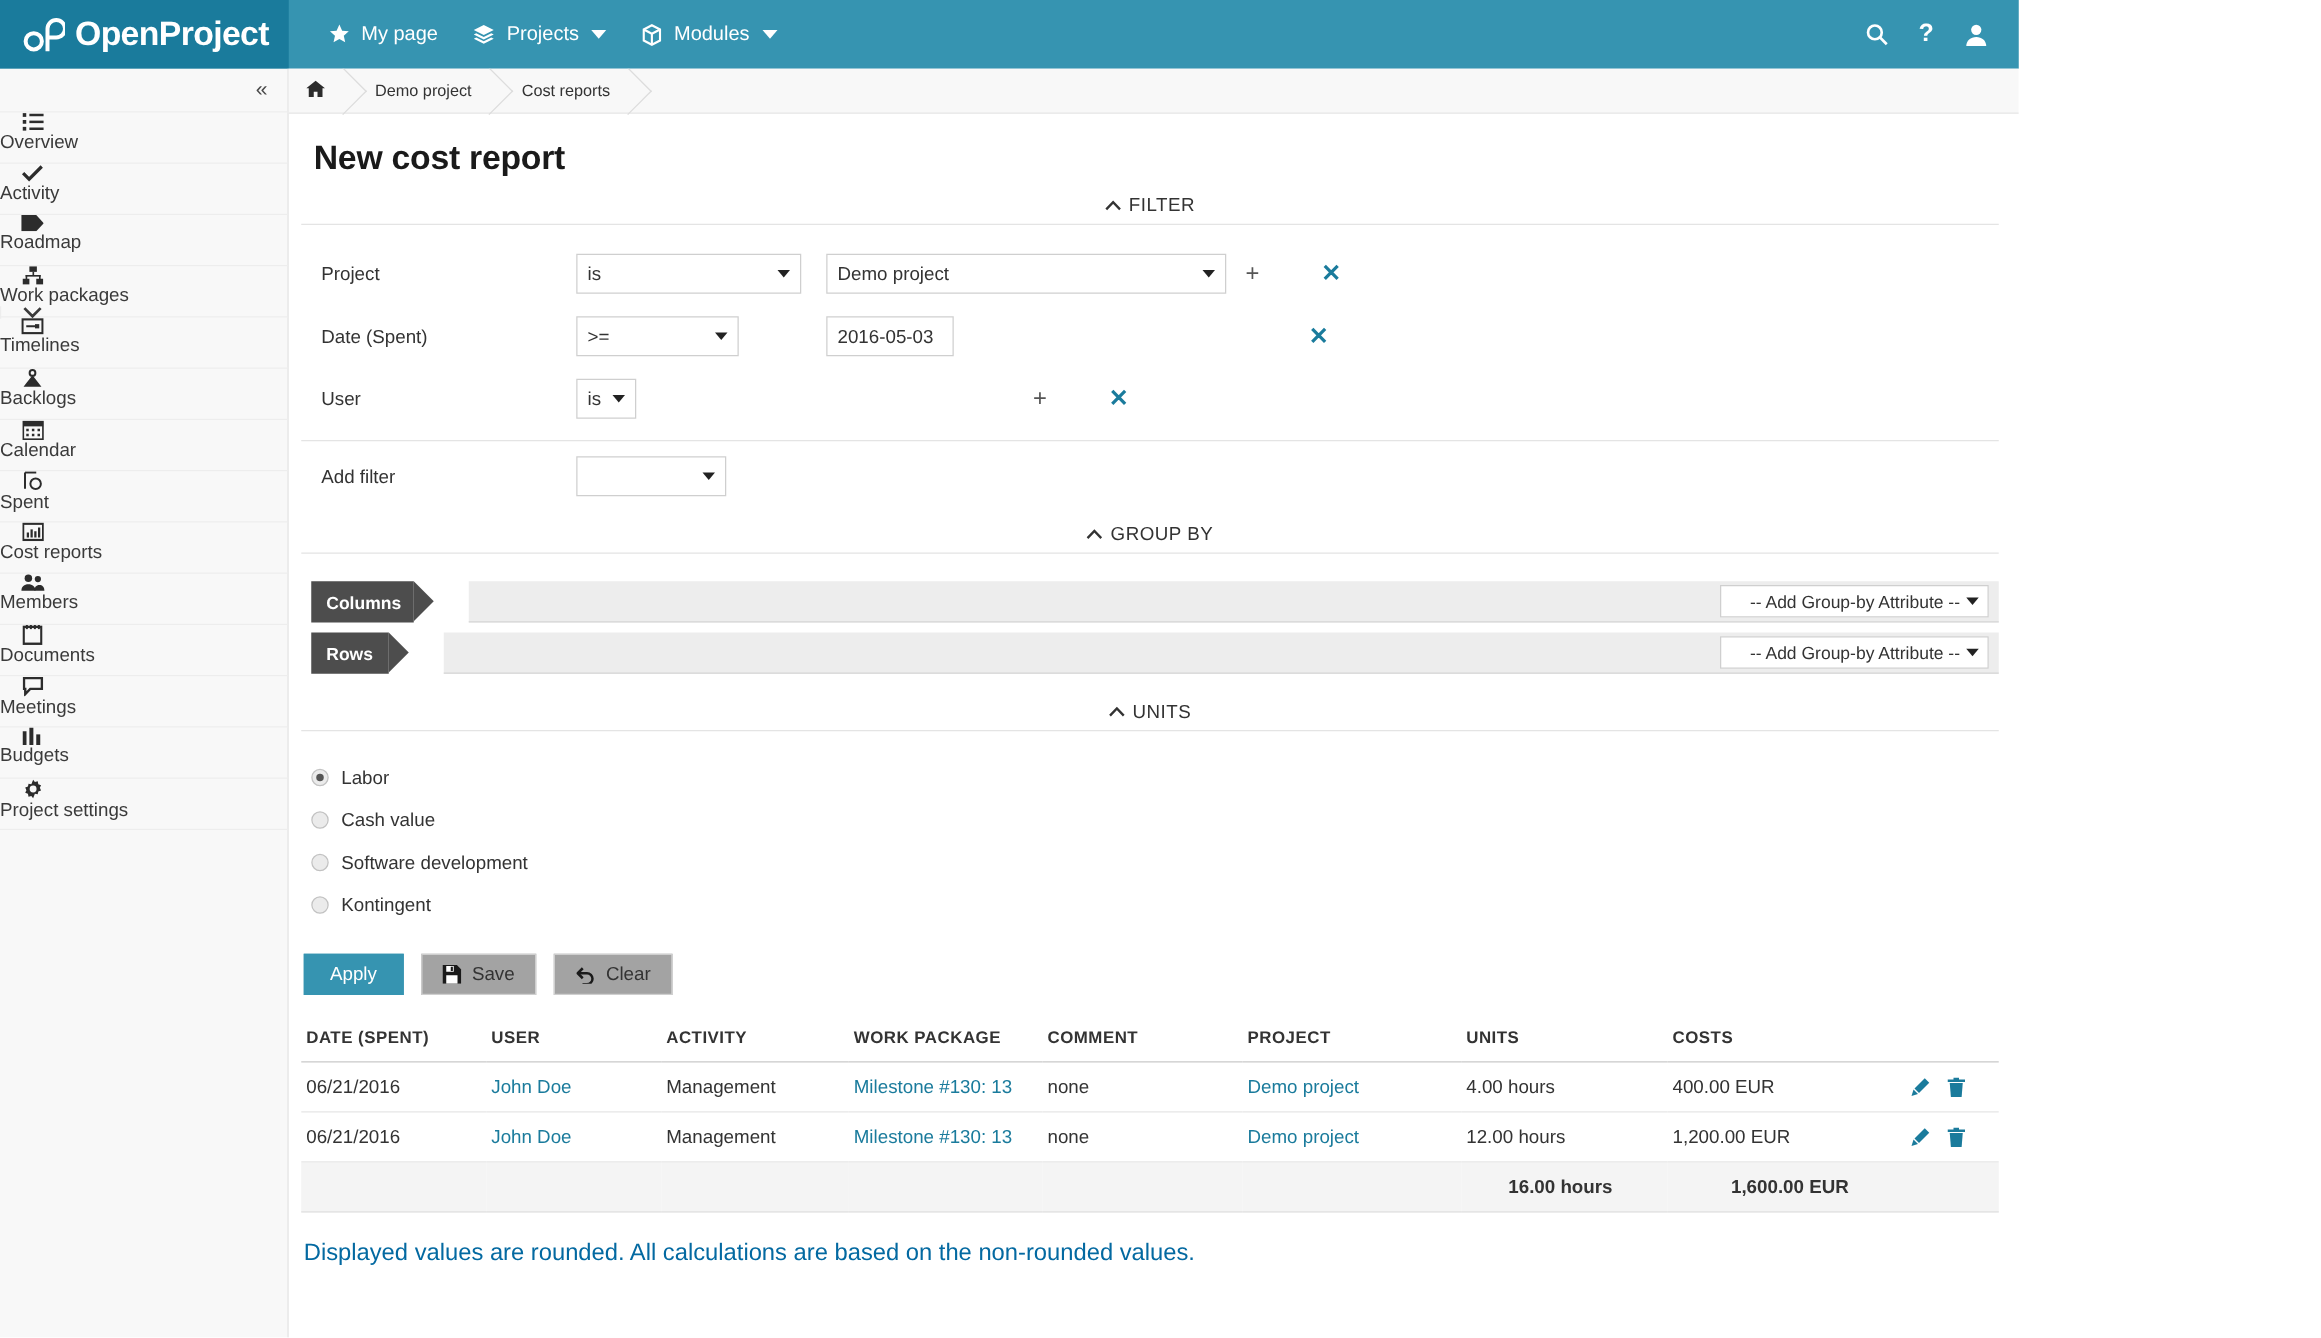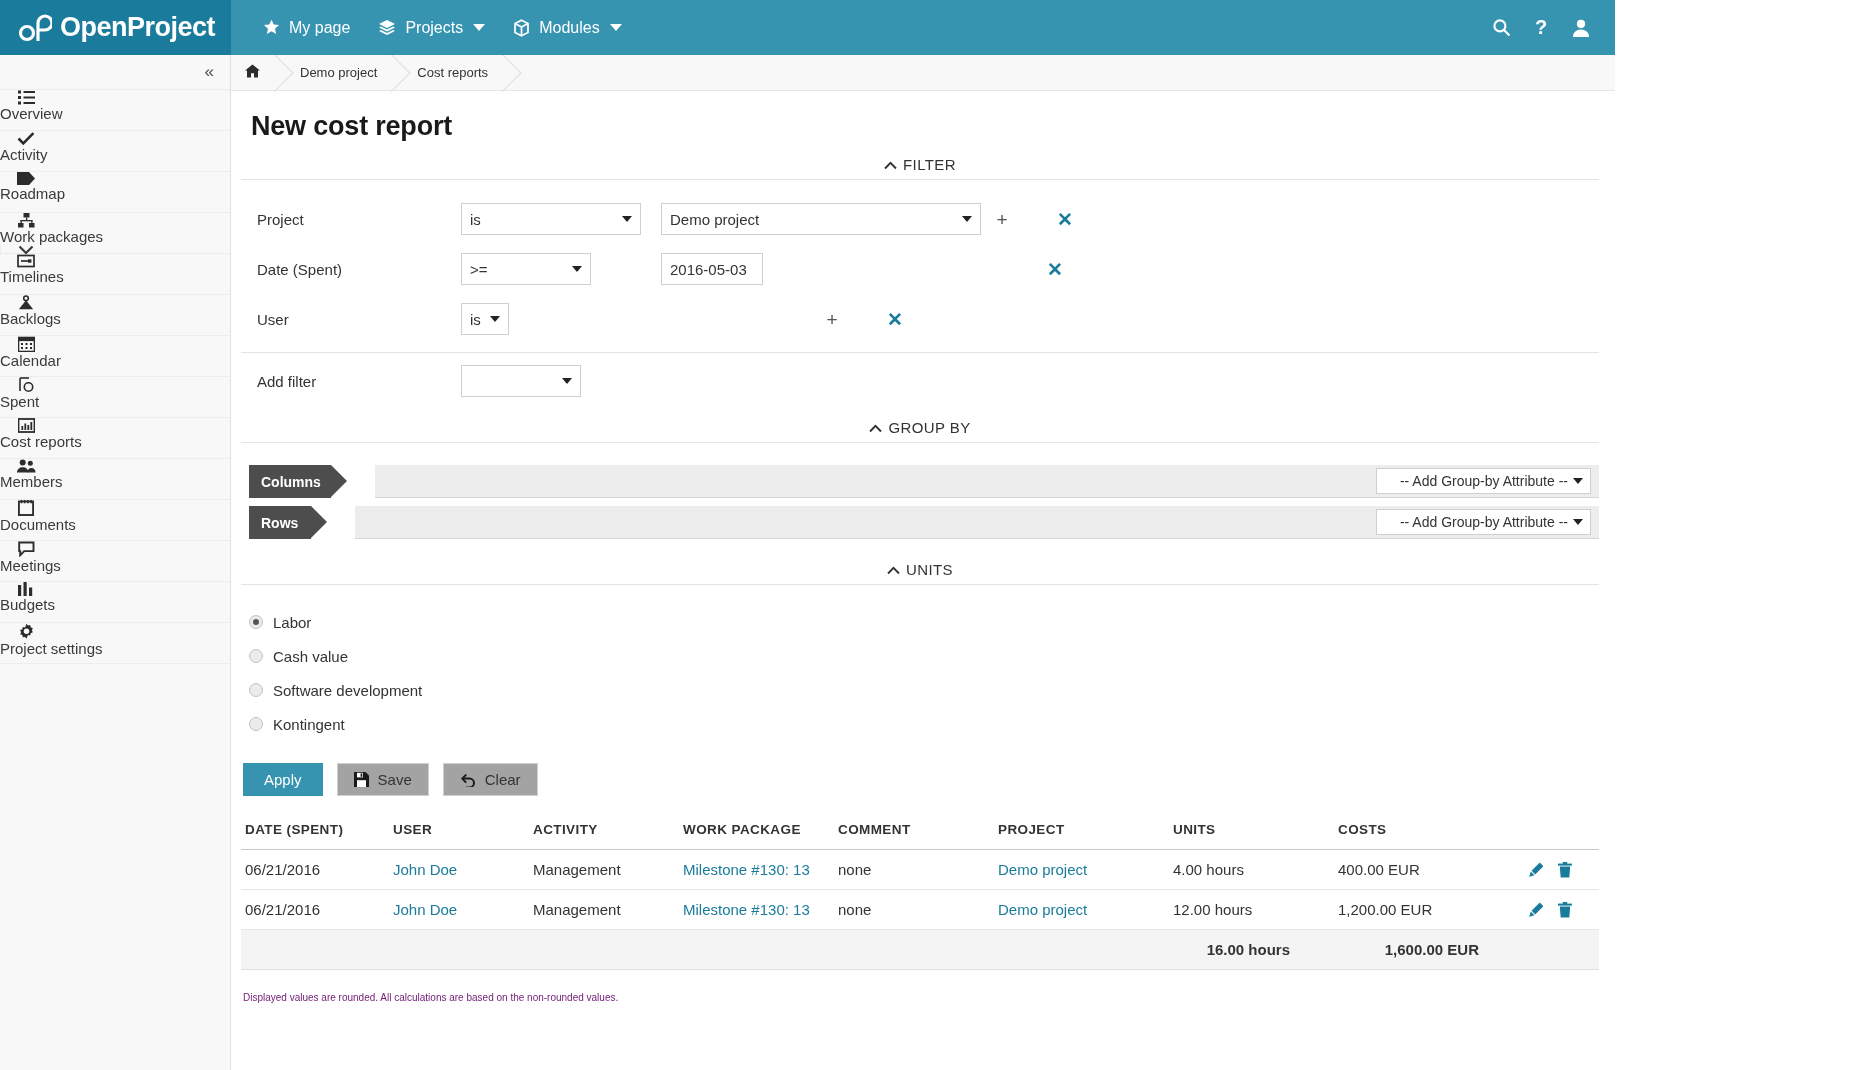--- a/index.html
+++ b/index.html
@@ -201,21 +201,21 @@
   table.report td {
     padding: 11px 4px; border-bottom: 1px solid #e6e6e6; color: #333; white-space: nowrap;
   }
   table.report tr.total td {
     background: #f4f4f4; font-weight: bold; border-bottom: 1px solid #e0e0e0;
     padding: 11px 4px;
   }
   a.lnk { color: #1a7b9c; text-decoration: none; cursor: pointer; }
   .rowact { display: flex; align-items: center; gap: 14px; justify-content: flex-start; }
   .rowact span { cursor: pointer; color: #1a7b9c; display: inline-flex; }
-  .note { font-size: 10px; color: #701a75; padding: 22px 0 0 2px; }
+  .note { font-size: 19px; color: #0369a1; padding: 22px 0 0 2px; }
 
   .c-date { width: 148px; }
   .c-user { width: 140px; }
   .c-act  { width: 150px; }
   .c-wp   { width: 155px; }
   .c-com  { width: 160px; }
   .c-proj { width: 175px; }
   .c-unit { width: 165px; }
   .c-cost { width: 190px; }
 </style>

